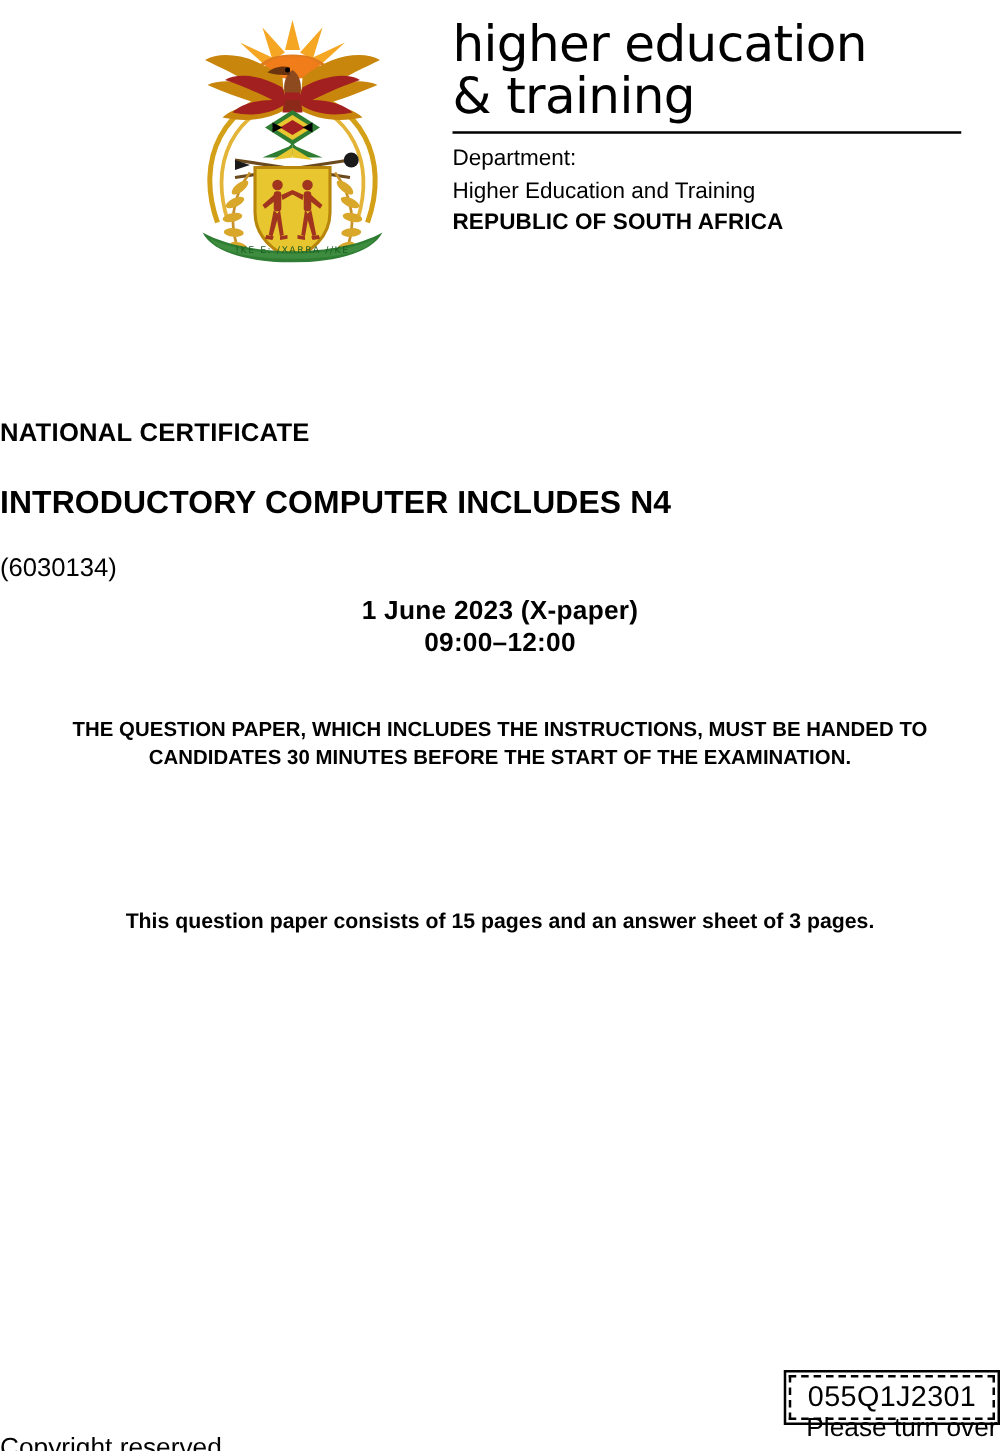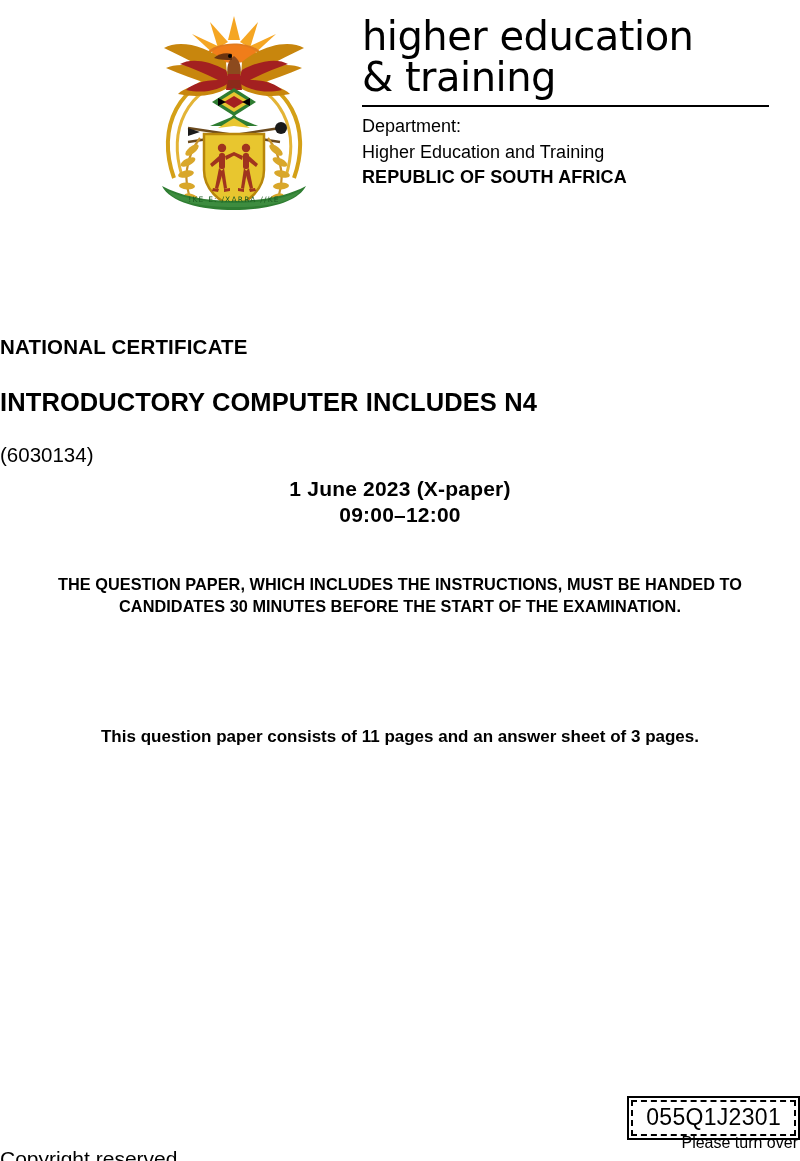--- a/index.html
+++ b/index.html
@@ -180,21 +180,21 @@
     left: 0px;
     top: 16px;
     font-size: 21px;
     line-height: 20px;
     white-space: nowrap;
   }
   .footer-right {
     position: absolute;
     right: 2px;
     top: 0;
-    font-size: 16px;
+    font-size: 21px;
     line-height: 20px;
     white-space: nowrap;
   }
 </style>
 </head>
 <body>
 
 <div class="masthead">
 
   <div class="coat-of-arms">
@@ -328,21 +328,21 @@
   <div class="date-line">1 June 2023 (X-paper)</div>
   <div class="time-line">09:00–12:00</div>
 </div>
 
 <div class="instruction-block">
   <div class="instruction-line">THE QUESTION PAPER, WHICH INCLUDES THE INSTRUCTIONS, MUST BE HANDED TO</div>
   <div class="instruction-line">CANDIDATES 30 MINUTES BEFORE THE START OF THE EXAMINATION.</div>
 </div>
 
 <div class="pagecount-block">
-  <div class="pagecount-line">This question paper consists of 11 pages and an answer sheet of 3 pages.</div>
+  <div class="pagecount-line">This question paper consists of 15 pages and an answer sheet of 3 pages.</div>
 </div>
 
 <div class="stamp-wrap">
   <div class="stamp-outer">
     <div class="stamp-inner">
       <div class="stamp-code">055Q1J2301</div>
     </div>
   </div>
 </div>
 

